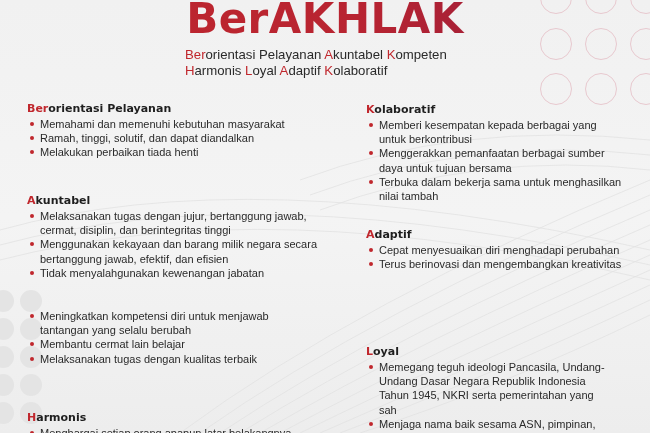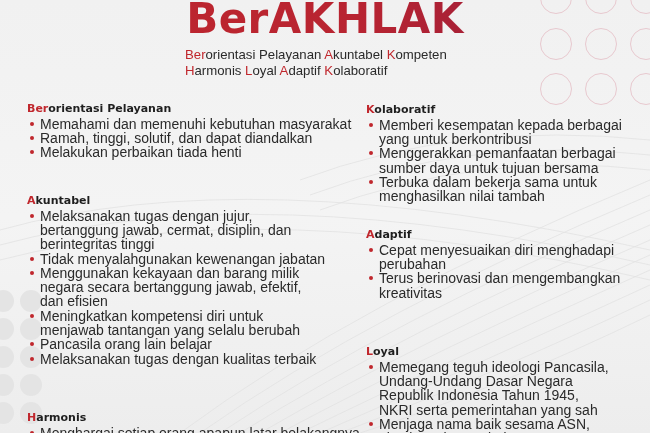--- a/index.html
+++ b/index.html
@@ -15,21 +15,21 @@
   .title{font-family:"DejaVu Sans",sans-serif;font-weight:bold;font-size:42px;letter-spacing:0.5px;
     margin-top:-6px;line-height:50px;
     background:linear-gradient(90deg,#c0272d 0%,#b82431 55%,#8e1a3e 100%);
     -webkit-background-clip:text;background-clip:text;color:transparent;}
   .subline{font-size:13.2px;line-height:16px;color:#2a2a2a;text-align:right;position:absolute;left:185px;}
   .subline .hl{color:#c0272d;}
   .section{position:absolute;width:330px;}
   .sec-title{font-family:"DejaVu Sans",sans-serif;font-weight:bold;font-size:11px;color:#1e1e1e;line-height:16px;margin:0;}
   .sec-title .hl{color:#c0272d;}
   ul{list-style:none;margin:0;padding:0;}
-  li{position:relative;padding-left:13px;font-size:14px;line-height:14.2px;color:#2a2a2a;}
+  li{position:relative;padding-left:13px;font-size:11px;line-height:14.2px;color:#2a2a2a;}
   li::before{content:"";position:absolute;left:3px;top:5px;width:4px;height:4px;border-radius:50%;background:#c0272d;}
 </style>
 </head>
 <body>
 
 <svg class="bg-lines" viewBox="0 0 650 433" xmlns="http://www.w3.org/2000/svg">
   <g fill="none" stroke="#e2e2e2" stroke-width="0.8">
     <path d="M180 433 Q360 300 650 180"></path>
       <path d="M200 433 Q375 310 650 195"></path>
     <path d="M220 433 Q390 320 650 210"></path>
@@ -90,29 +90,29 @@
     <li>Memahami dan memenuhi kebutuhan masyarakat</li>
     <li>Ramah, tinggi, solutif, dan dapat diandalkan</li>
     <li>Melakukan perbaikan tiada henti</li>
   </ul>
 </div>
 
 <div class="section" style="left:27px;top:193px;width:300px">
   <h3 class="sec-title"><span class="hl">A</span><span>kuntabel</span></h3>
   <ul>
     <li>Melaksanakan tugas dengan jujur, bertanggung jawab, cermat, disiplin, dan berintegritas tinggi</li>
+    <li>Menggunakan kekayaan dan barang milik negara secara bertanggung jawab, efektif, dan efisien</li>
     <li>Tidak menyalahgunakan kewenangan jabatan</li>
-    <li>Menggunakan kekayaan dan barang milik negara secara bertanggung jawab, efektif, dan efisien</li>
   </ul>
 </div>
 
 <div class="section" style="left:27px;top:309px;width:290px">
   <ul>
     <li>Meningkatkan kompetensi diri untuk menjawab tantangan yang selalu berubah</li>
-    <li>Pancasila orang lain belajar</li>
+    <li>Membantu cermat lain belajar</li>
     <li>Melaksanakan tugas dengan kualitas terbaik</li>
   </ul>
 </div>
 
 <div class="section" style="left:27px;top:410px;width:340px">
   <h3 class="sec-title"><span class="hl">H</span><span>armonis</span></h3>
   <ul>
     <li style="white-space:nowrap">Menghargai setiap orang apapun latar belakangnya</li>
   </ul>
 </div>

